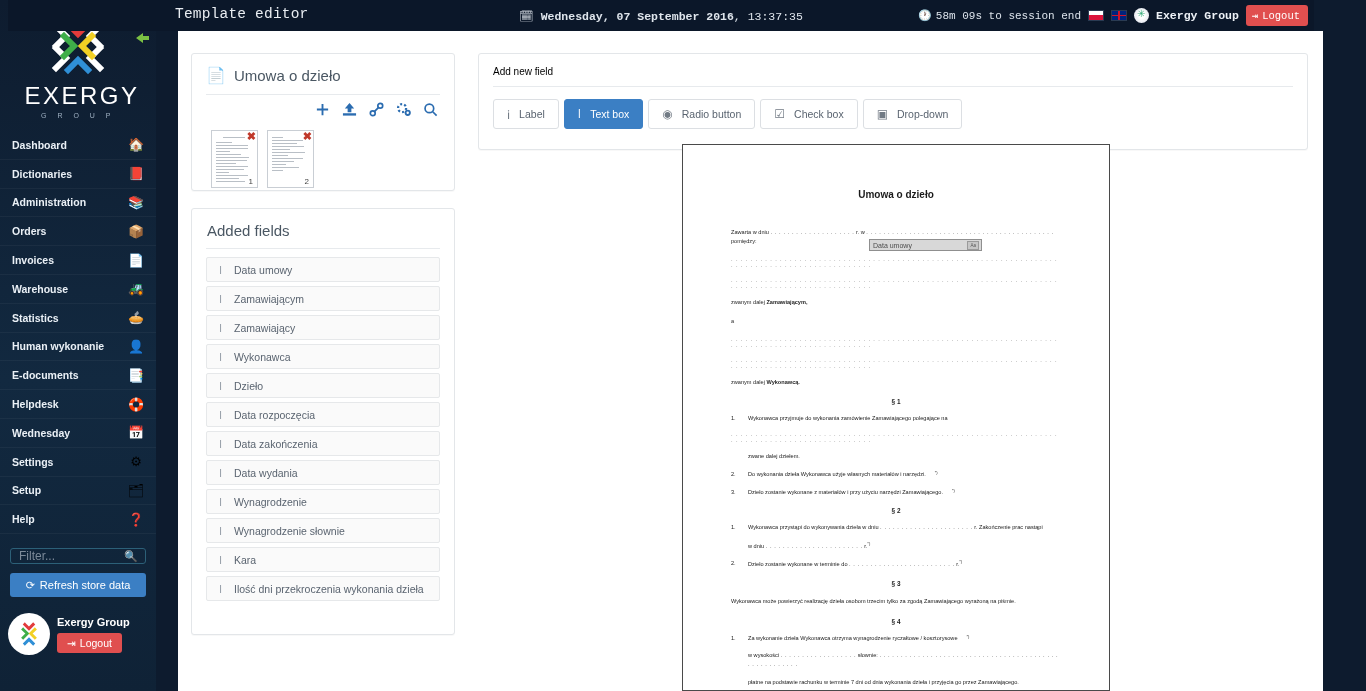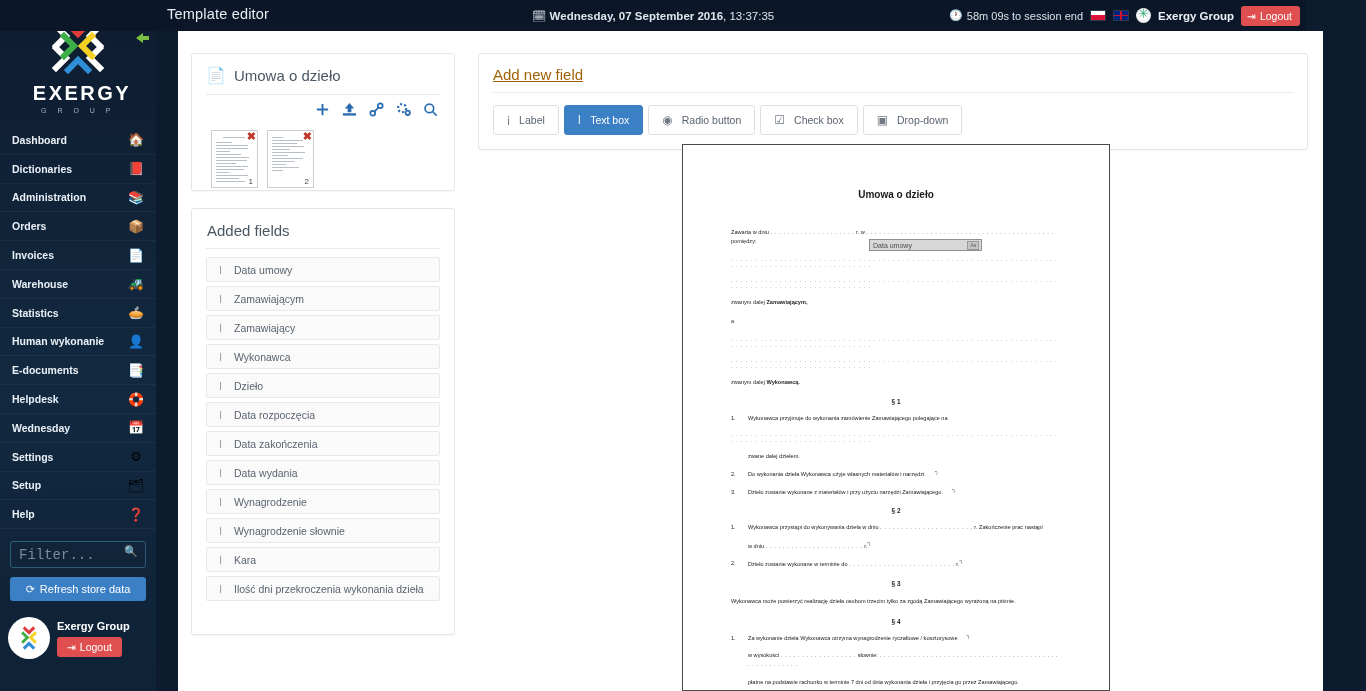--- a/index.html
+++ b/index.html
@@ -5,24 +5,25 @@
   * { box-sizing: border-box; margin: 0; padding: 0; }
   html, body {
     width: 1366px; height: 691px;
     overflow: hidden;
     background: #0d1b2e;
     font-family: "Liberation Sans", sans-serif;
   }
 
   
   #topbar {
-    position: absolute; left: 0; top: 0; width: 1306px; height: 31px;
+    position: absolute; left: 8px; top: 0; width: 1306px; height: 31px;
     background: #0b1729;
     display: flex; align-items: center;
     z-index: 20;
+    font-family: Liberation Mono, monospace;
   }
   #topbar-title {
     position: absolute; left: 167px; top: 6px;
     color: #e9edf2; font-size: 14.5px; letter-spacing: .2px;
   }
   #topbar-center {
     position: absolute; left: 0; right: 0; top: 9px;
     text-align: center; color: #dfe5ec; font-size: 11.5px;
   }
   #topbar-center .dt-strong { font-weight: bold; }
@@ -66,43 +67,43 @@
   
   #sidebar {
     position: absolute; left: 0; top: 0; width: 156px; height: 691px;
     background: linear-gradient(180deg, #0e1c2f 0%, #122940 55%, #0f2236 100%);
     z-index: 15;
   }
   #logo-area { padding-top: 16px; text-align: center; }
   .logo-mark { width: 72px; height: 62px; margin: 0 auto; position: relative; }
   .logo-mark svg { display: block; }
   .brandname {
-    color: #fff; font-size: 20px; letter-spacing: 2.5px; margin-top: 4px; font-weight: 700; padding-left: 8px;
+    color: #fff; font-size: 24px; letter-spacing: 2.5px; margin-top: 4px; font-weight: 400; padding-left: 8px;
   }
   .brandsub {
     color: #9fb0c2; font-size: 7px; letter-spacing: 4.5px; margin-top: 2px; margin-bottom: 12px;
   }
   #collapse-toggle {
     position: absolute; left: 134px; top: 31px; width: 16px; height: 14px;
     cursor: pointer; z-index: 22;
   }
   .nav-item {
     height: 28.8px; display: flex; align-items: center;
     padding: 0 12px 0 12px; position: relative;
     border-bottom: 1px solid rgba(255,255,255,0.045);
     cursor: pointer;
   }
   .nav-item .lbl { color: #eaf0f6; font-size: 10.5px; font-weight: bold; flex: 1; }
   .nav-item .ic { width: 16px; height: 16px; display:flex; align-items:center; justify-content:center; font-size: 13px; }
   #filter-wrap { padding: 12px 10px 0 10px; }
   #filter-box {
-    width: 100%; height: 27px; background: transparent;
+    width: 100%; height: 16px; background: transparent;
     border: 1px solid #2c6078; border-radius: 3px;
-    color: #cfd9e3; font-size: 14px; padding: 0 22px 0 8px;
-    font-family: Liberation Mono, monospace;
+    color: #cfd9e3; font-size: 12px; padding: 0 22px 0 8px;
+    font-family: Liberation Sans, sans-serif;
   }
   #filter-box::placeholder { color: #7c8a99; }
   #filter-wrap { position: relative; }
   #filter-icon { position: absolute; right: 18px; top: 16px; color: #9fb0c2; font-size: 11px; }
   #refresh-btn {
     margin: 9px 10px 0 10px; width: 136px; height: 24px;
     background: #3b7fc4; color: #fff; border: none; border-radius: 3px;
     font-size: 11px; font-family: inherit; cursor: pointer;
     display: flex; align-items: center; justify-content: center; gap: 5px;
   }
@@ -167,21 +168,21 @@
     height: 25px; background: #fafafa; border: 1px solid #e6e8ea;
     border-radius: 2px; margin-bottom: 4px;
     display: flex; align-items: center; gap: 9px; padding-left: 9px;
     cursor: move;
   }
   .field-item .tic { color: #9aa2ab; font-size: 11px; width: 9px; text-align:center; }
   .field-item .flabel { font-size: 10.5px; color: #5a6470; }
 
   
   #addfield-card { left: 300px; top: 22px; width: 830px; height: 97px; }
-  #addfield-title { font-size: 15px; color: #a16207; padding: 12px 0 9px 14px; text-decoration: underline; }
+  #addfield-title { font-size: 10px; color: #000000; padding: 12px 0 9px 14px; }
   #type-buttons { display: flex; gap: 5px; padding: 12px 0 0 14px; position: relative; }
   .type-btn {
     height: 30px; border: 1px solid #dcdfe3; background: #fff;
     border-radius: 3px; display: flex; align-items: center; gap: 9px;
     padding: 0 13px; font-size: 10.5px; color: #5a6470; cursor: pointer;
     font-family: inherit;
   }
   .type-btn.active { background: #3b7fc4; border-color: #3b7fc4; color: #fff; }
   .type-btn .tbic { font-size: 12px; opacity: .85; }
 

